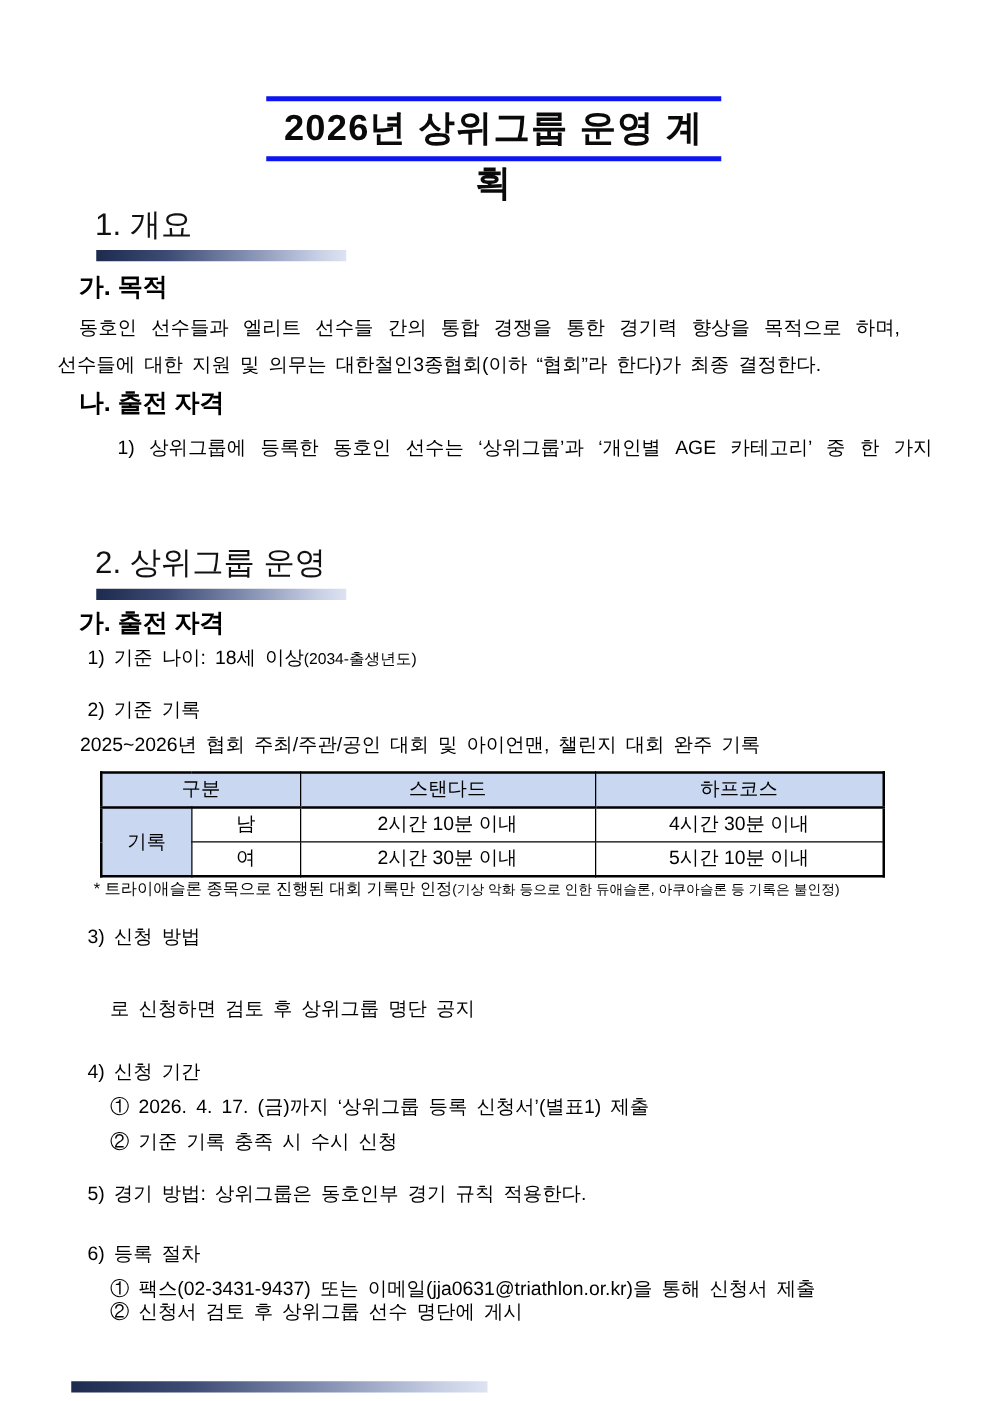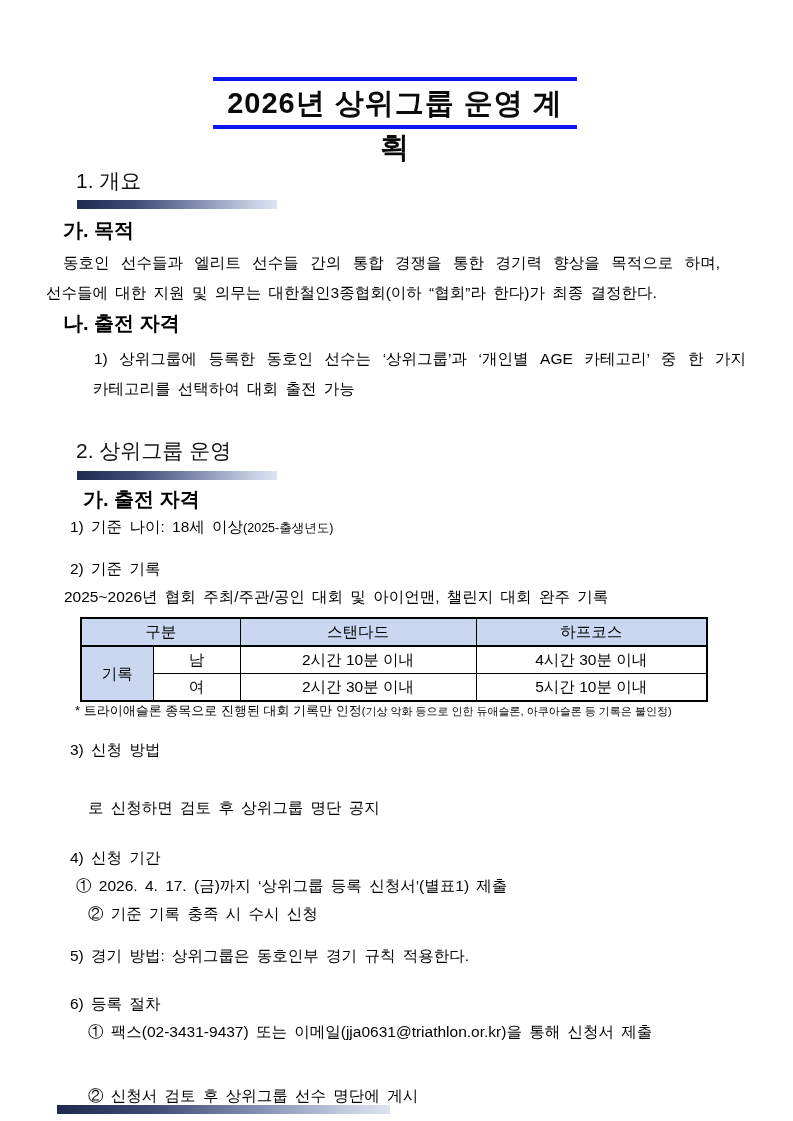--- a/index.html
+++ b/index.html
@@ -20,21 +20,21 @@
   .title-text {
     font-size: 29px;
     font-weight: bold;
     text-align: center;
     line-height: 44px;
     letter-spacing: 1px;
     color: #0a0a0a;
   }
 
   
-  .h-section { font-size: 21px; line-height: 27px; color: #111; }
+  .h-section { font-size: 25px; line-height: 27px; color: #111; }
   .grad-bar {
     height: 9px;
     background: linear-gradient(90deg, #1e2b4f 0%, #3d4a73 28%, #7e8aad 58%, #c6cee4 88%, #dde3f1 100%);
   }
 
   .sub-bold { font-size: 20px; font-weight: bold; line-height: 22px; }
   .body-line { font-size: 15.5px; line-height: 30px; word-spacing: 3px; white-space: nowrap; }
   .jl { text-align: justify; text-align-last: justify; white-space: normal; }
   .small-inline { font-size: 12.5px; }
 
@@ -71,28 +71,27 @@
 
   <div class="abs h-section" style="left:76px; top:167px;">1. 개요</div>
   <div class="abs grad-bar" style="left:77px; top:200px; width:200px;"></div>
 
   <div class="abs sub-bold" style="left:63px; top:219px;">가. 목적</div>
   <div class="abs body-line jl" style="left:63px; top:248px; width:657px;">동호인 선수들과 엘리트 선수들 간의 통합 경쟁을 통한 경기력 향상을 목적으로 하며,</div>
   <div class="abs body-line" style="left:46px; top:278px; width:680px;">선수들에 대한 지원 및 의무는 대한철인3종협회(이하 “협회”라 한다)가 최종 결정한다.</div>
 
   <div class="abs sub-bold" style="left:63px; top:312px;">나. 출전 자격</div>
   <div class="abs body-line jl" style="left:70px; top:344px; width:652px;margin-left:24px;">1) 상위그룹에 등록한 동호인 선수는 ‘상위그룹’과 ‘개인별 AGE 카테고리’ 중 한 가지</div>
-  <div class="abs body-line" style="left:93px; top:374px;">카테고리를 선택하여 대회 출전 가능</div>
 
   <div class="abs h-section" style="left:76px; top:437px;">2. 상위그룹 운영</div>
   <div class="abs grad-bar" style="left:77px; top:471px; width:200px;"></div>
 
-  <div class="abs sub-bold" style="left:63px; top:488px;margin-left:20px;">가. 출전 자격</div>
+  <div class="abs sub-bold" style="left:63px; top:488px;">가. 출전 자격</div>
 
-  <div class="abs body-line" style="left:70px; top:512px;"><span>1) 기준 나이: 18세 이상</span><span class="small-inline">(2025-출생년도)</span></div>
+  <div class="abs body-line" style="left:70px; top:512px;"><span>1) 기준 나이: 18세 이상</span><span class="small-inline">(2034-출생년도)</span></div>
 
   <div class="abs body-line" style="left:70px; top:554px;">2) 기준 기록</div>
   <div class="abs body-line" style="left:64px; top:582px;">2025~2026년 협회 주최/주관/공인 대회 및 아이언맨, 챌린지 대회 완주 기록</div>
 
   <table class="rec abs" style="left:80px; top:617px; width:626px;">
     <colgroup>
       <col style="width:72px">
         <col style="width:87px">
         <col style="width:236px">
         <col style="width:231px">
@@ -116,24 +115,24 @@
       </tr>
     </tbody>
   </table>
 
   <div class="abs footnote" style="left:75px; top:702px;"><span>* 트라이애슬론 종목으로 진행된 대회 기록만 인정</span><span class="fn-small">(기상 악화 등으로 인한 듀애슬론, 아쿠아슬론 등 기록은 불인정)</span></div>
 
   <div class="abs body-line" style="left:70px; top:735px;">3) 신청 방법</div>
   <div class="abs body-line" style="left:88px; top:793px;">로 신청하면 검토 후 상위그룹 명단 공지</div>
 
   <div class="abs body-line" style="left:70px; top:843px;">4) 신청 기간</div>
-  <div class="abs body-line" style="left:76px; top:871px;">① 2026. 4. 17. (금)까지 ‘상위그룹 등록 신청서’(별표1) 제출</div>
+  <div class="abs body-line" style="left:88px; top:871px;">① 2026. 4. 17. (금)까지 ‘상위그룹 등록 신청서’(별표1) 제출</div>
   <div class="abs body-line" style="left:88px; top:899px;">② 기준 기록 충족 시 수시 신청</div>
 
   <div class="abs body-line" style="left:70px; top:941px;">5) 경기 방법: 상위그룹은 동호인부 경기 규칙 적용한다.</div>
 
   <div class="abs body-line" style="left:70px; top:989px;">6) 등록 절차</div>
   <div class="abs body-line" style="left:88px; top:1017px;">① 팩스(02-3431-9437) 또는 이메일(jja0631@triathlon.or.kr)을 통해 신청서 제출</div>
-  <div class="abs body-line" style="left:88px; top:1081px;text-align:center;">② 신청서 검토 후 상위그룹 선수 명단에 게시</div>
+  <div class="abs body-line" style="left:88px; top:1035px;text-align:center;">② 신청서 검토 후 상위그룹 선수 명단에 게시</div>
 
   <div class="abs grad-bar" style="left:57px; top:1105px; width:333px;"></div>
 
 </div>
 
 </body></html>

